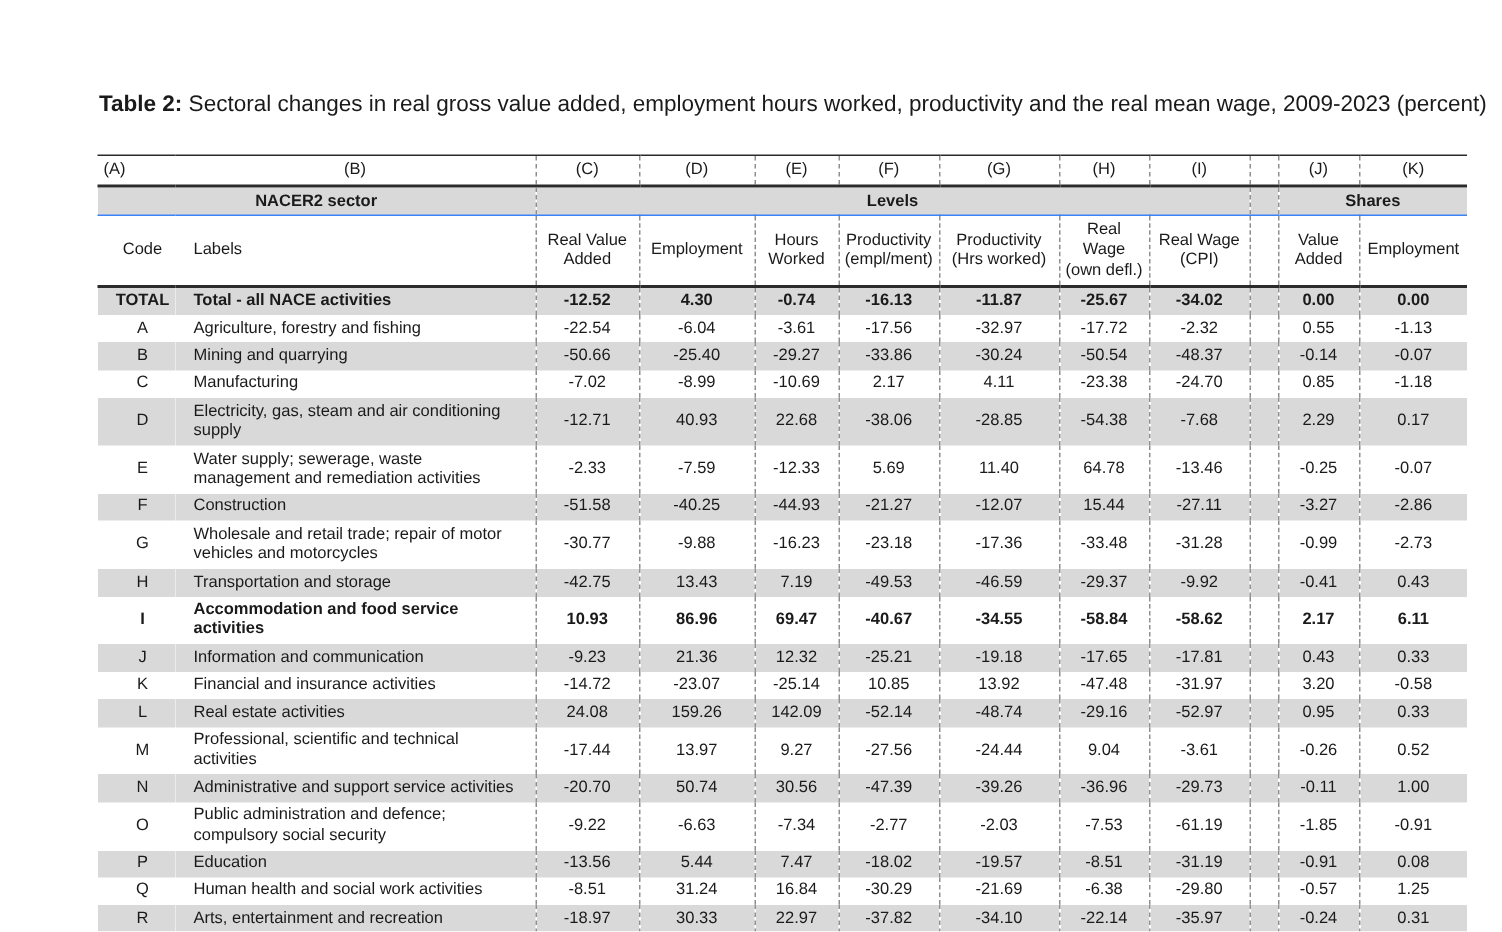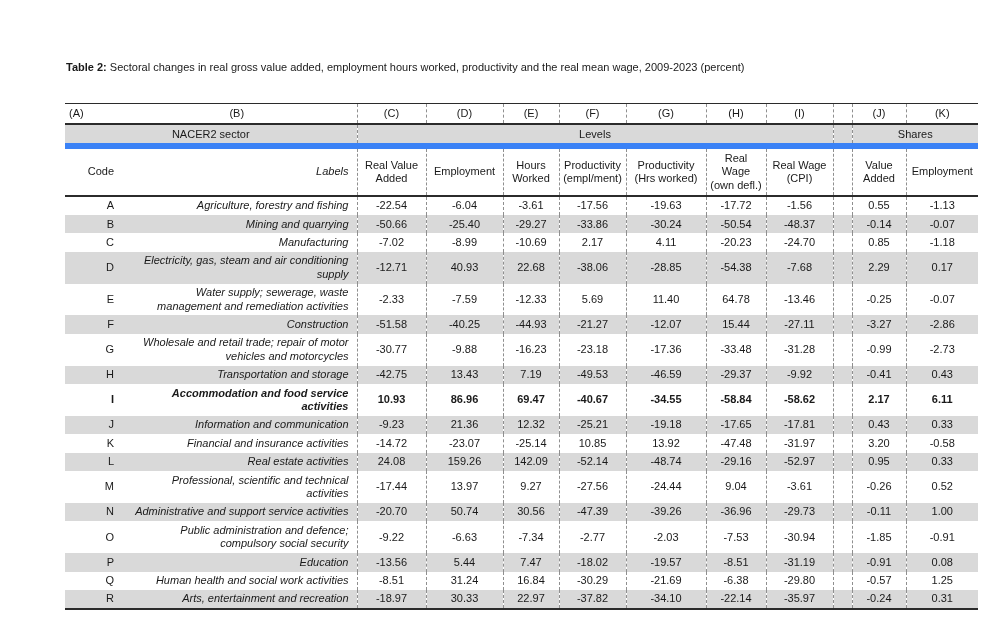--- a/index.html
+++ b/index.html
@@ -9,21 +9,21 @@
     height: 621px;
     background: #ffffff;
     font-family: "Liberation Sans", sans-serif;
     color: #1a1a1a;
     overflow: hidden;
   }
   .title {
     position: absolute;
     left: 66px;
     top: 61px;
-    font-size: 11px;
+    font-size: 15px;
     white-space: nowrap;
   }
   .title .bold { font-weight: bold; }
   table.main {
     position: absolute;
     left: 65px;
     top: 103px;
     width: 913px;
     border-collapse: collapse;
     table-layout: fixed;
@@ -41,27 +41,27 @@
   .dl { border-left: 1px dashed #8f8f8f; }
   
   tr.letters-row th {
     border-top: 1px solid #2b2b2b;
     border-bottom: 2px solid #2b2b2b;
     height: 14px;
   }
   tr.letters-row th.code-letter { text-align: left; padding-left: 4px; }
   tr.group-row th {
     background: #d9d9d9;
-    font-weight: normal;
-    border-bottom: 6px solid #3b82f6;
+    font-weight: bold;
+    border-bottom: 1px solid #3b82f6;
     height: 13px;
   }
   tr.sub-row th { border-bottom: 2px solid #2b2b2b; }
-  th.code-cell, td.code-cell { text-align: right; padding-left: 11px; }
-  th.label-cell, td.label-cell { text-align: right; padding-left: 12px; padding-right: 8px; font-style: italic; }
+  th.code-cell, td.code-cell { text-align: center; padding-left: 11px; }
+  th.label-cell, td.label-cell { text-align: left; padding-left: 12px; padding-right: 8px; }
   
   tbody tr.shaded td { background: #d9d9d9; }
   tbody tr.bold-row td { font-weight: bold; }
   tbody tr:last-child td { border-bottom: 2px solid #2b2b2b; }
 </style>
 </head>
 <body>
 
 <div class="canvas">
 
@@ -114,30 +114,44 @@
         <th class="dl">Productivity (empl/ment)</th>
         <th class="dl">Productivity (Hrs worked)</th>
         <th class="dl">Real Wage (own defl.)</th>
         <th class="dl">Real Wage (CPI)</th>
         <th class="dl"></th>
         <th class="dl">Value Added</th>
         <th class="dl">Employment</th>
       </tr>
     </thead>
     <tbody>
+        <tr class="shaded bold-row">
+          <td class="code-cell">TOTAL</td>
+          <td class="label-cell">Total - all NACE activities</td>
+          <td class="dl">-12.52</td>
+          <td class="dl">4.30</td>
+          <td class="dl">-0.74</td>
+          <td class="dl">-16.13</td>
+          <td class="dl">-11.87</td>
+          <td class="dl">-25.67</td>
+          <td class="dl">-34.02</td>
+          <td class="dl"></td>
+          <td class="dl">0.00</td>
+          <td class="dl">0.00</td>
+        </tr>
         <tr>
           <td class="code-cell">A</td>
           <td class="label-cell">Agriculture, forestry and fishing</td>
           <td class="dl">-22.54</td>
           <td class="dl">-6.04</td>
           <td class="dl">-3.61</td>
           <td class="dl">-17.56</td>
-          <td class="dl">-19.63</td>
+          <td class="dl">-32.97</td>
           <td class="dl">-17.72</td>
-          <td class="dl">-1.56</td>
+          <td class="dl">-2.32</td>
           <td class="dl"></td>
           <td class="dl">0.55</td>
           <td class="dl">-1.13</td>
         </tr>
         <tr class="shaded">
           <td class="code-cell">B</td>
           <td class="label-cell">Mining and quarrying</td>
           <td class="dl">-50.66</td>
           <td class="dl">-25.40</td>
           <td class="dl">-29.27</td>
@@ -150,21 +164,21 @@
           <td class="dl">-0.07</td>
         </tr>
         <tr>
           <td class="code-cell">C</td>
           <td class="label-cell">Manufacturing</td>
           <td class="dl">-7.02</td>
           <td class="dl">-8.99</td>
           <td class="dl">-10.69</td>
           <td class="dl">2.17</td>
           <td class="dl">4.11</td>
-          <td class="dl">-20.23</td>
+          <td class="dl">-23.38</td>
           <td class="dl">-24.70</td>
           <td class="dl"></td>
           <td class="dl">0.85</td>
           <td class="dl">-1.18</td>
         </tr>
         <tr class="shaded">
           <td class="code-cell">D</td>
           <td class="label-cell">Electricity, gas, steam and air conditioning supply</td>
           <td class="dl">-12.71</td>
           <td class="dl">40.93</td>
@@ -319,21 +333,21 @@
         </tr>
         <tr>
           <td class="code-cell">O</td>
           <td class="label-cell">Public administration and defence; compulsory social security</td>
           <td class="dl">-9.22</td>
           <td class="dl">-6.63</td>
           <td class="dl">-7.34</td>
           <td class="dl">-2.77</td>
           <td class="dl">-2.03</td>
           <td class="dl">-7.53</td>
-          <td class="dl">-30.94</td>
+          <td class="dl">-61.19</td>
           <td class="dl"></td>
           <td class="dl">-1.85</td>
           <td class="dl">-0.91</td>
         </tr>
         <tr class="shaded">
           <td class="code-cell">P</td>
           <td class="label-cell">Education</td>
           <td class="dl">-13.56</td>
           <td class="dl">5.44</td>
           <td class="dl">7.47</td>

